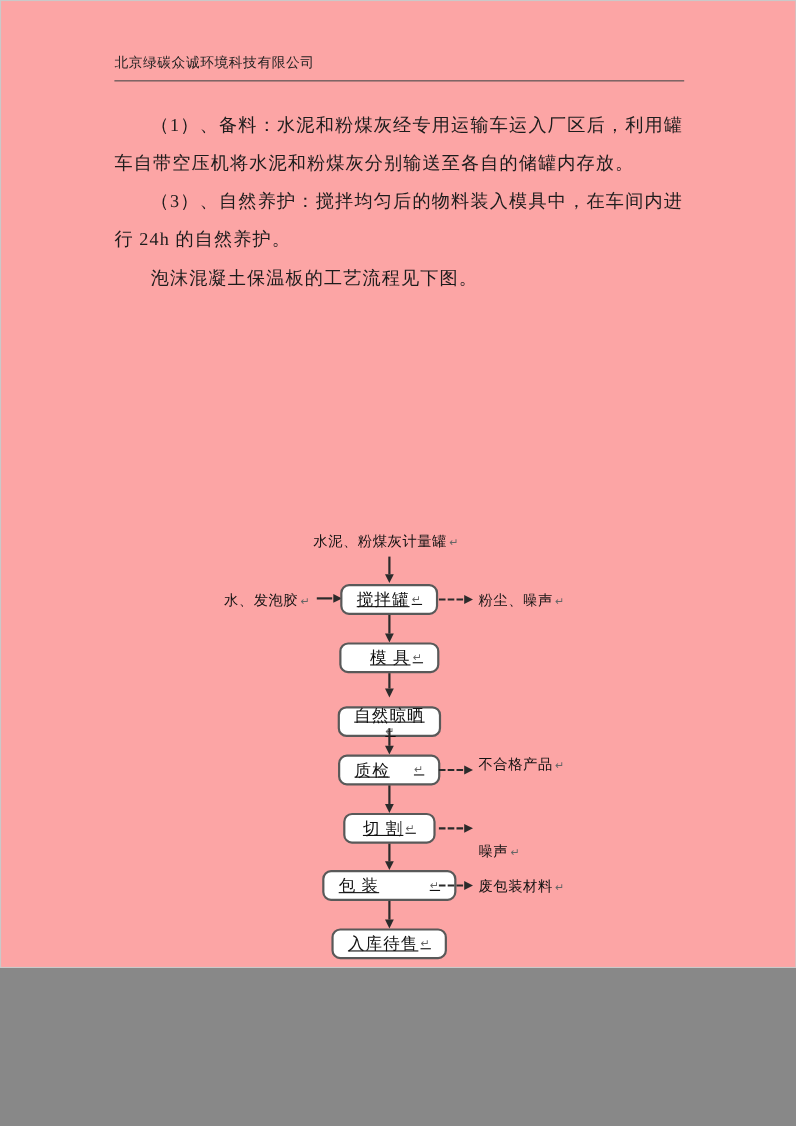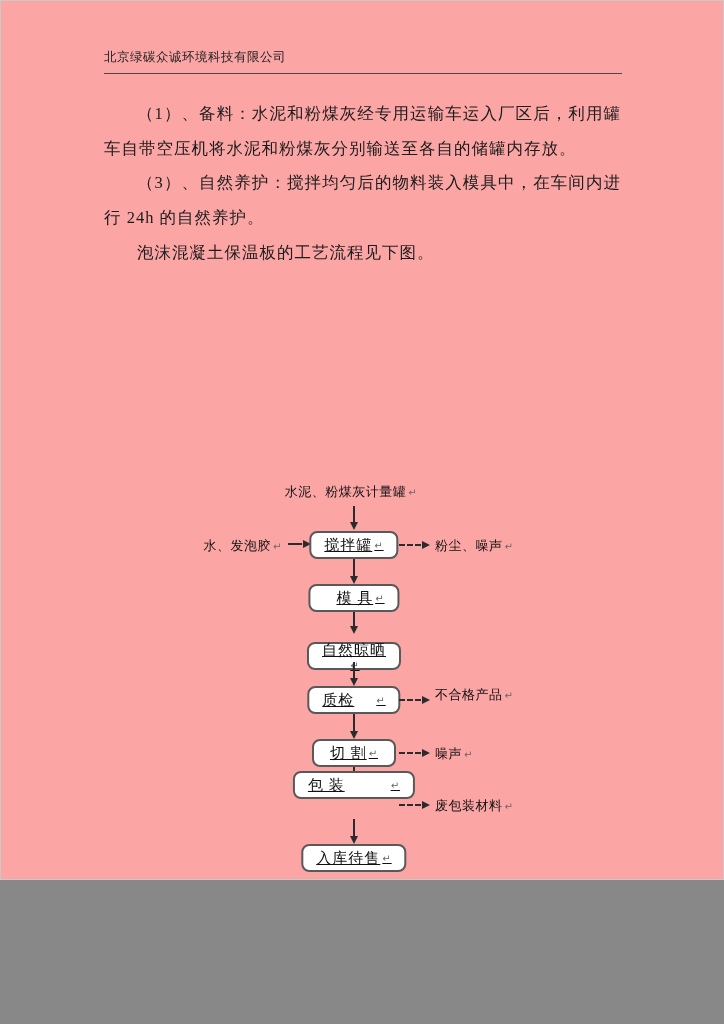--- a/index.html
+++ b/index.html
@@ -138,27 +138,27 @@
     <span>不合格产品</span><span class="rm">↵</span>
   </div>
 
   <div class="varrow" style="top:713px;height:17px;"></div>
 
   <div class="fc-box" style="top:738px;">
     <span>切 割</span>
       <span class="rm">↵</span>
   </div>
   <div class="harrow-dashed" style="top:751px;"></div>
-  <div class="fc-sidelabel" style="top:744px;">
+  <div class="fc-sidelabel" style="top:764px;">
     <span>噪声</span><span class="rm">↵</span>
   </div>
 
   <div class="varrow" style="top:766px;height:16px;"></div>
 
-  <div class="fc-box" style="top:770px;gap:44px;">
+  <div class="fc-box" style="top:790px;gap:44px;">
     <span>包 装</span>
       <span class="rm">↵</span>
   </div>
   <div class="harrow-dashed" style="top:803px;"></div>
   <div class="fc-sidelabel" style="top:796px;">
     <span>废包装材料</span><span class="rm">↵</span>
   </div>
 
   <div class="varrow" style="top:818px;height:17px;"></div>
 

